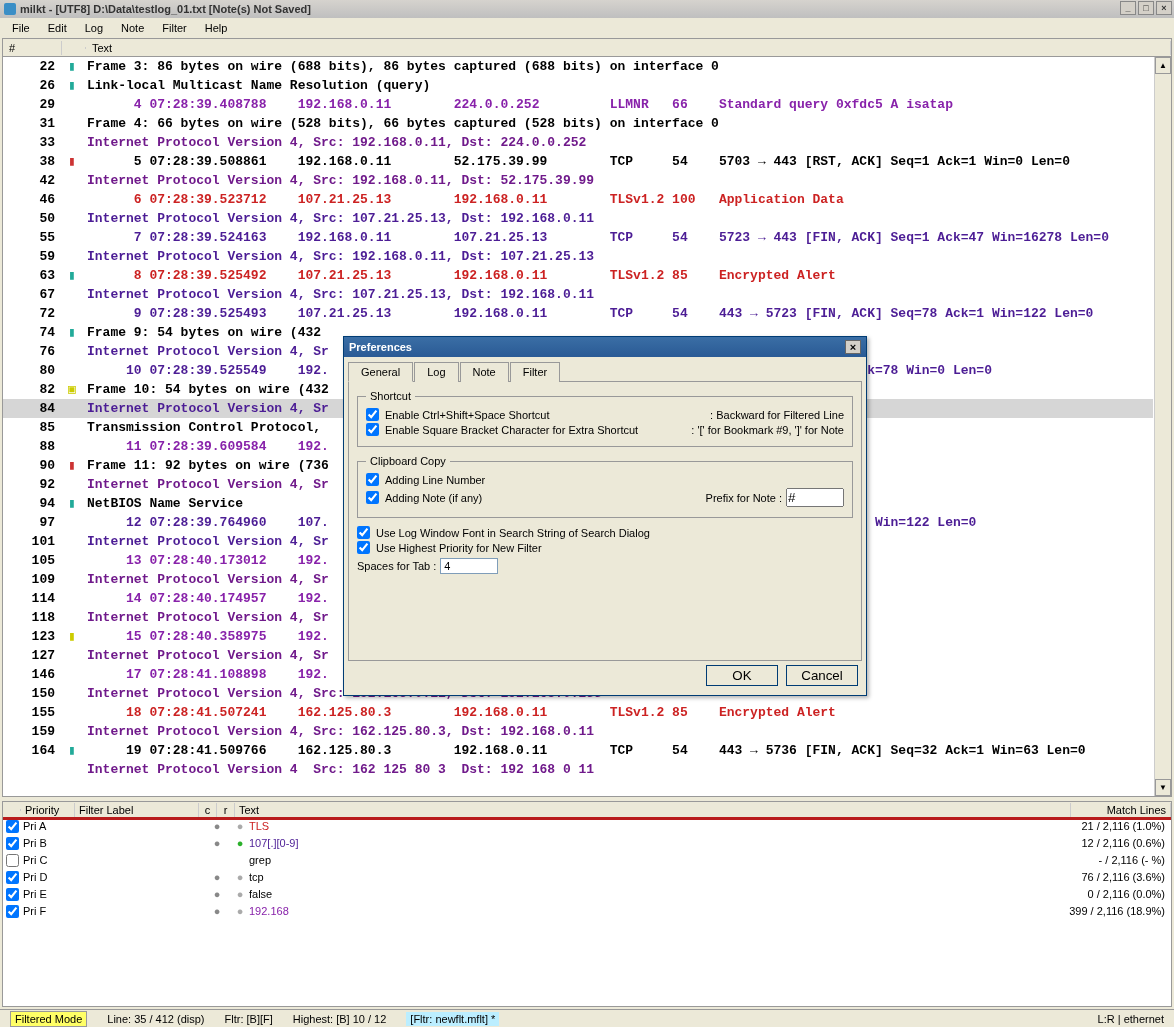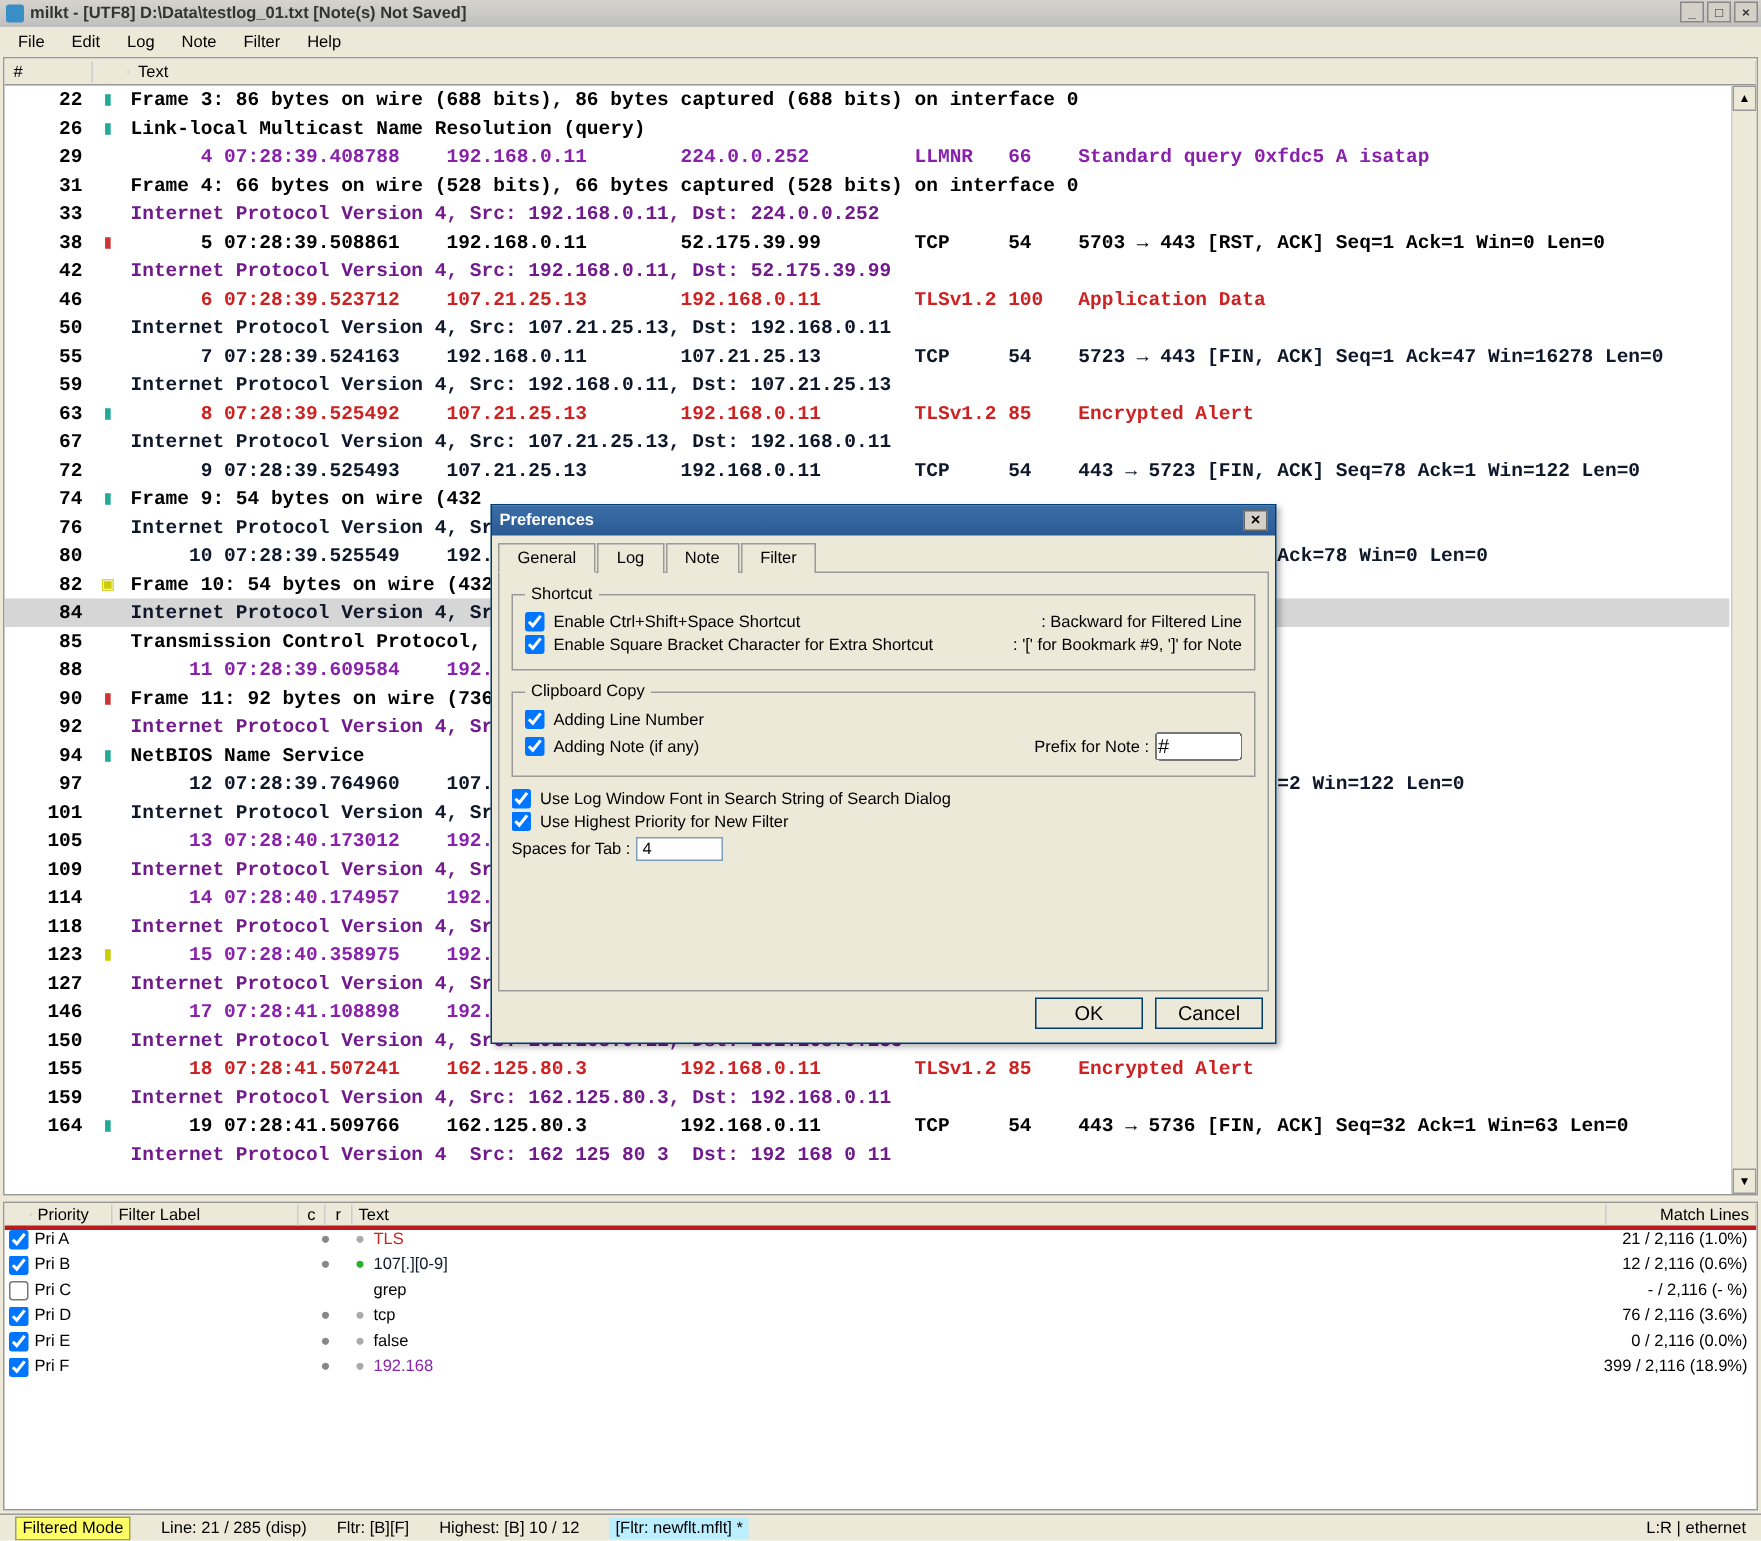--- a/index.html
+++ b/index.html
@@ -12,40 +12,40 @@
 .menubar span { padding:2px 8px; cursor:default;}
 .main-area { position:absolute; top:36px; left:0; right:0; bottom:228px; background:#fff; border:1px solid #999; margin:2px; overflow:hidden;}
 .log-header { display:flex; background:#ece9d8; border-bottom:1px solid #999; height:18px; align-items:center;}
 .log-header .col { border-right:1px solid #ccc; padding:1px 6px;}
 .log-body { position:absolute; top:18px; left:0; right:18px; bottom:0; overflow:hidden; font-family:'Consolas','Courier New',monospace; font-size:13px; line-height:19px;}
 .log-row { display:flex; white-space:pre;font-weight:bold;}
 .log-row.sel { background:#d6d6d6;}
 .ln { width:60px; text-align:right; padding-right:8px; color:#000;}
 .mark { width:18px; text-align:center;}
 .txt { flex:1; padding-left:6px;}
-.c-black{color:#000;} .c-purple{color:#8822aa;} .c-blue{color:#0f172a;} .c-green{color:#000000;} .c-red{color:#cc2222;} .c-dpur{color:#701a8b;}
+.c-black{color:#000;} .c-purple{color:#8822aa;} .c-blue{color:#4c1d95;} .c-green{color:#000000;} .c-red{color:#cc2222;} .c-dpur{color:#701a8b;}
 .scrollbar-v { position:absolute; right:0; top:18px; bottom:0; width:17px; background:#ece9d8; border-left:1px solid #ccc;}
 .scrollbar-v .arr { height:17px;background:#ece9d8;border:1px solid #999;display:flex;align-items:center;justify-content:center;font-size:8px;}
 .filter-panel { position:absolute; left:0; right:0; bottom:18px; height:206px; background:#fff; border:1px solid #999; margin:2px; overflow:hidden;}
 .filter-header { display:flex; background:#ece9d8; border-bottom:3px solid #b91c1c; height:18px; align-items:center;}
 .filter-header .col { border-right:1px solid #ccc; padding:1px 4px;}
 .filter-body { font-size:11px;}
 .filter-row { display:flex; align-items:flex-start; height:17px;}
 .filter-row .cb { width:18px; text-align:center;}
 .filter-row .pri { width:54px; padding-left:2px;}
 .filter-row .lbl { width:128px;}
 .filter-row .dot { width:28px; text-align:center; color:#888;}
 .filter-row .dot2 { width:18px; text-align:center;}
 .filter-row .ftxt { flex:1;}
 .filter-row .match { width:140px; text-align:right; padding-right:6px;}
 .statusbar { position:absolute; bottom:0; left:0; right:0; height:18px; background:#ece9d8; border-top:1px solid #999; display:flex; align-items:center; font-size:11px;}
 .statusbar .seg { padding:0 10px;}
 .statusbar .fm { background:#ffff66; padding:1px 4px; border:1px solid #999;}
 .statusbar .flt { background:#bbeeff; padding:1px 4px;}
-.dialog { position:absolute; left:327px; top:336px; width:524px; height:360px; background:#ece9d8; border:1px solid #003c74; box-shadow:2px 2px 4px rgba(0,0,0,0.3);}
+.dialog { position:absolute; left:343px; top:336px; width:524px; height:360px; background:#ece9d8; border:1px solid #003c74; box-shadow:2px 2px 4px rgba(0,0,0,0.3);}
 .dialog .dtitle { background:linear-gradient(#3a6ea5,#2a5a95); color:#fff; padding:3px 5px; font-weight:bold; display:flex; justify-content:space-between; align-items:center;}
 .dialog .dtitle .close { width:16px;height:14px;background:#d4d0c8;color:#000;display:flex;align-items:center;justify-content:center;border:1px solid #666;cursor:default;font-weight:bold;}
 .tabs { display:flex; margin:4px 4px 0 4px;}
 .tabs .tab { padding:3px 12px; background:#ece9d8; border:1px solid #999; border-bottom:none; margin-right:1px; position:relative; top:1px;}
 .tabs .tab.active { background:#ece9d8; border-bottom:1px solid #ece9d8; z-index:2;}
 .tab-content { border:1px solid #999; margin:0 4px 4px 4px; padding:8px; background:#ece9d8; height:280px;}
 fieldset { border:1px solid #999; padding:4px 8px 8px 8px; margin-bottom:8px;}
 legend { padding:0 4px;}
 .chk-row { display:flex; align-items:center; margin:2px 0;}
 .chk-row input[type=checkbox]{margin-right:6px;}
@@ -194,21 +194,21 @@
         <span class="dot dot-gray">●</span>
         <span class="dot2 dot-gray">●</span>
         <span class="ftxt c-purple">192.168</span>
         <span class="match">399 / 2,116 (18.9%)</span>
       </div>
     </div>
 </div>
 
 <div class="statusbar">
   <span class="seg"><span class="fm">Filtered Mode</span></span>
-  <span class="seg">Line: 21 / 285 (disp)</span>
+  <span class="seg">Line: 35 / 412 (disp)</span>
   <span class="seg">Fltr: [B][F]</span>
   <span class="seg">Highest: [B] 10 / 12</span>
   <span class="seg"><span class="flt">[Fltr: newflt.mflt] *</span></span>
   <span style="margin-left:auto" class="seg">L:R | ethernet</span>
 </div>
 
 <div class="dialog">
   <div class="dtitle">
     <span>Preferences</span>
     <div class="close">×</div>

